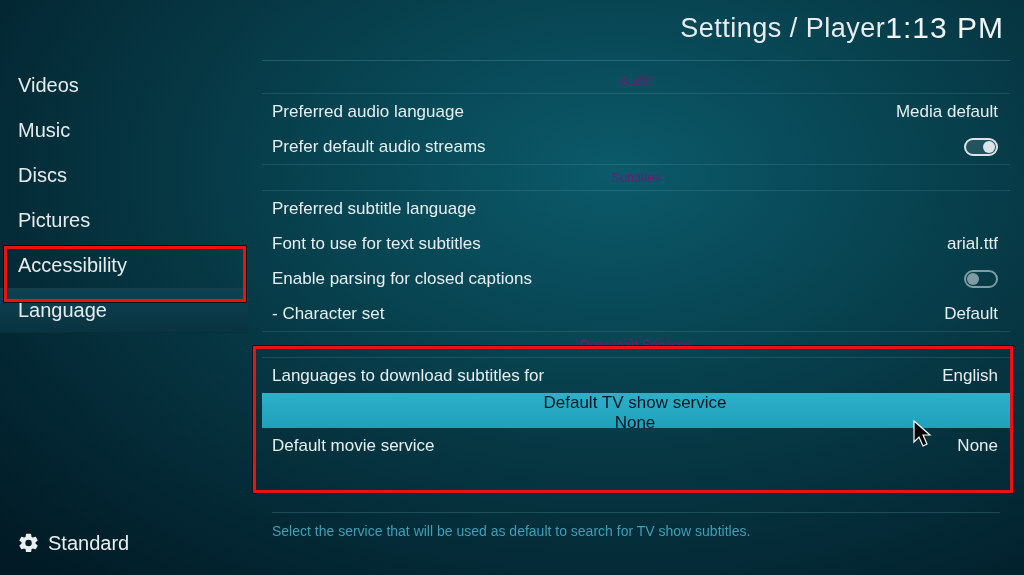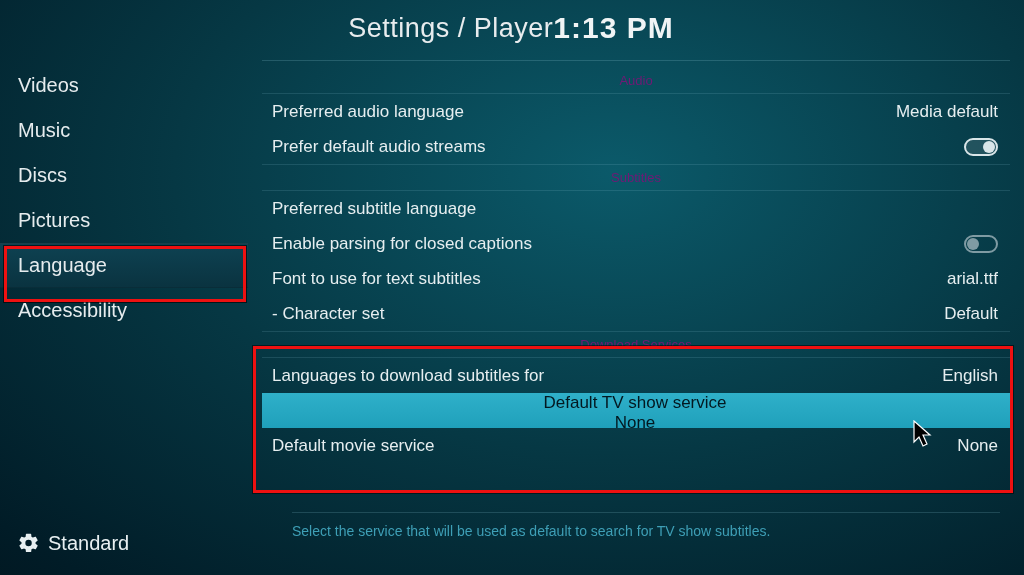--- a/index.html
+++ b/index.html
@@ -7,25 +7,25 @@
   body {
     font-family: "Segoe UI", Arial, sans-serif;
     background: radial-gradient(ellipse 1100px 700px at 60% 30%, #0b5a6a 0%, #063844 40%, #011c27 75%, #000d14 100%);
     color: #e9eef0;
     position: relative;
   }
 
   
   .hdr {
     position: absolute; top: 0; left: 0; right: 0; height: 56px;
-    display: flex; align-items: center; justify-content: center;
+    display: flex; align-items: center; justify-content: flex-end;
     padding: 0 20px 0 18px;
   }
   .hdr .breadcrumb { font-size: 27px; font-weight: 300; color: #e8ecee; letter-spacing: 0.5px; }
-  .hdr .clock { font-size: 30px; font-weight: 700; color: #f0f4f5; letter-spacing: 1px; }
+  .hdr .clock { font-size: 30px; font-weight: 400; color: #f0f4f5; letter-spacing: 1px; }
 
   
   .sidebar {
     position: absolute; left: 0; top: 63px; bottom: 0; width: 248px;
     display: flex; flex-direction: column;
   }
   .side-item {
     height: 45px; display: flex; align-items: center;
     padding-left: 18px; font-size: 20px; color: #e6ecee; font-weight: 300;
     cursor: pointer;
@@ -102,21 +102,21 @@
     border: 3px solid #e11; box-shadow: 0 0 0 1px rgba(0,0,0,0.5);
     pointer-events: none;
     left: 253px; top: 346px; width: 760px; height: 147px;
   }
 
   
   .desc {
     position: absolute; left: 10px; right: 10px; bottom: 36px;
     border-top: 1px solid rgba(140,200,215,0.2);
     padding-top: 10px;
-    color: #3e9fb6; font-size: 14px; margin-left: 20px;
+    color: #3e9fb6; font-size: 14px;
   }
 
   
   .cursor {
     position: absolute; z-index: 60; left: 912px; top: 420px;
     width: 22px; height: 28px; pointer-events: none;
   }
   .cursor svg { width: 22px; height: 28px; }
 
 </style>
@@ -136,25 +136,25 @@
     </div>
   <div class="side-item">
       <span>Music</span>
     </div>
   <div class="side-item">
       <span>Discs</span>
     </div>
   <div class="side-item">
       <span>Pictures</span>
     </div>
+  <div class="side-item">
+      <span>Accessibility</span>
+    </div>
   <div class="side-item selected">
       <span>Language</span>
-    </div>
-  <div class="side-item">
-      <span>Accessibility</span>
     </div>
 
   <div class="side-bottom">
     <span class="gear-icon">
       <svg viewBox="0 0 24 24">
           <path d="M19.14,12.94a7.14,7.14,0,0,0,.05-.94,7.14,7.14,0,0,0-.05-.94l2.11-1.65a.5.5,0,0,0,.12-.64l-2-3.46a.5.5,0,0,0-.6-.22l-2.49,1a7,7,0,0,0-1.62-.94L14.4,2.5A.5.5,0,0,0,13.91,2H9.09a.5.5,0,0,0-.49.42L8.34,5.15a7,7,0,0,0-1.62.94l-2.49-1a.5.5,0,0,0-.6.22l-2,3.46a.5.5,0,0,0,.12.64L3.86,11.06a7.14,7.14,0,0,0-.05.94,7.14,7.14,0,0,0,.05.94L1.75,14.59a.5.5,0,0,0-.12.64l2,3.46a.5.5,0,0,0,.6.22l2.49-1a7,7,0,0,0,1.62.94l.26,2.65a.5.5,0,0,0,.49.42h4.82a.5.5,0,0,0,.49-.42l.26-2.65a7,7,0,0,0,1.62-.94l2.49,1a.5.5,0,0,0,.6-.22l2-3.46a.5.5,0,0,0-.12-.64ZM11.5,15.5A3.5,3.5,0,1,1,15,12,3.5,3.5,0,0,1,11.5,15.5Z"></path>
         </svg>
     </span>
     <span>Standard</span>
   </div>
@@ -183,31 +183,31 @@
   <div class="sep"></div>
   <div class="section-head">
     <span>Subtitles</span>
   </div>
 
   <div class="row">
     <span class="label">Preferred subtitle language</span>
   </div>
 
   <div class="row">
+    <span class="label">Font to use for text subtitles</span>
+    <span class="value">arial.ttf</span>
+  </div>
+
+  <div class="row">
     <span class="label">Enable parsing for closed captions</span>
     <span class="toggle off">
         <span class="knob"></span>
       </span>
   </div>
 
-  <div class="row">
-    <span class="label">Font to use for text subtitles</span>
-    <span class="value">arial.ttf</span>
-  </div>
-
   <div class="row indent">
     <span class="label">- Character set</span>
     <span class="value">Default</span>
   </div>
 
   <div class="sep"></div>
   <div class="section-head">
     <span>Download Services</span>
   </div>
 

